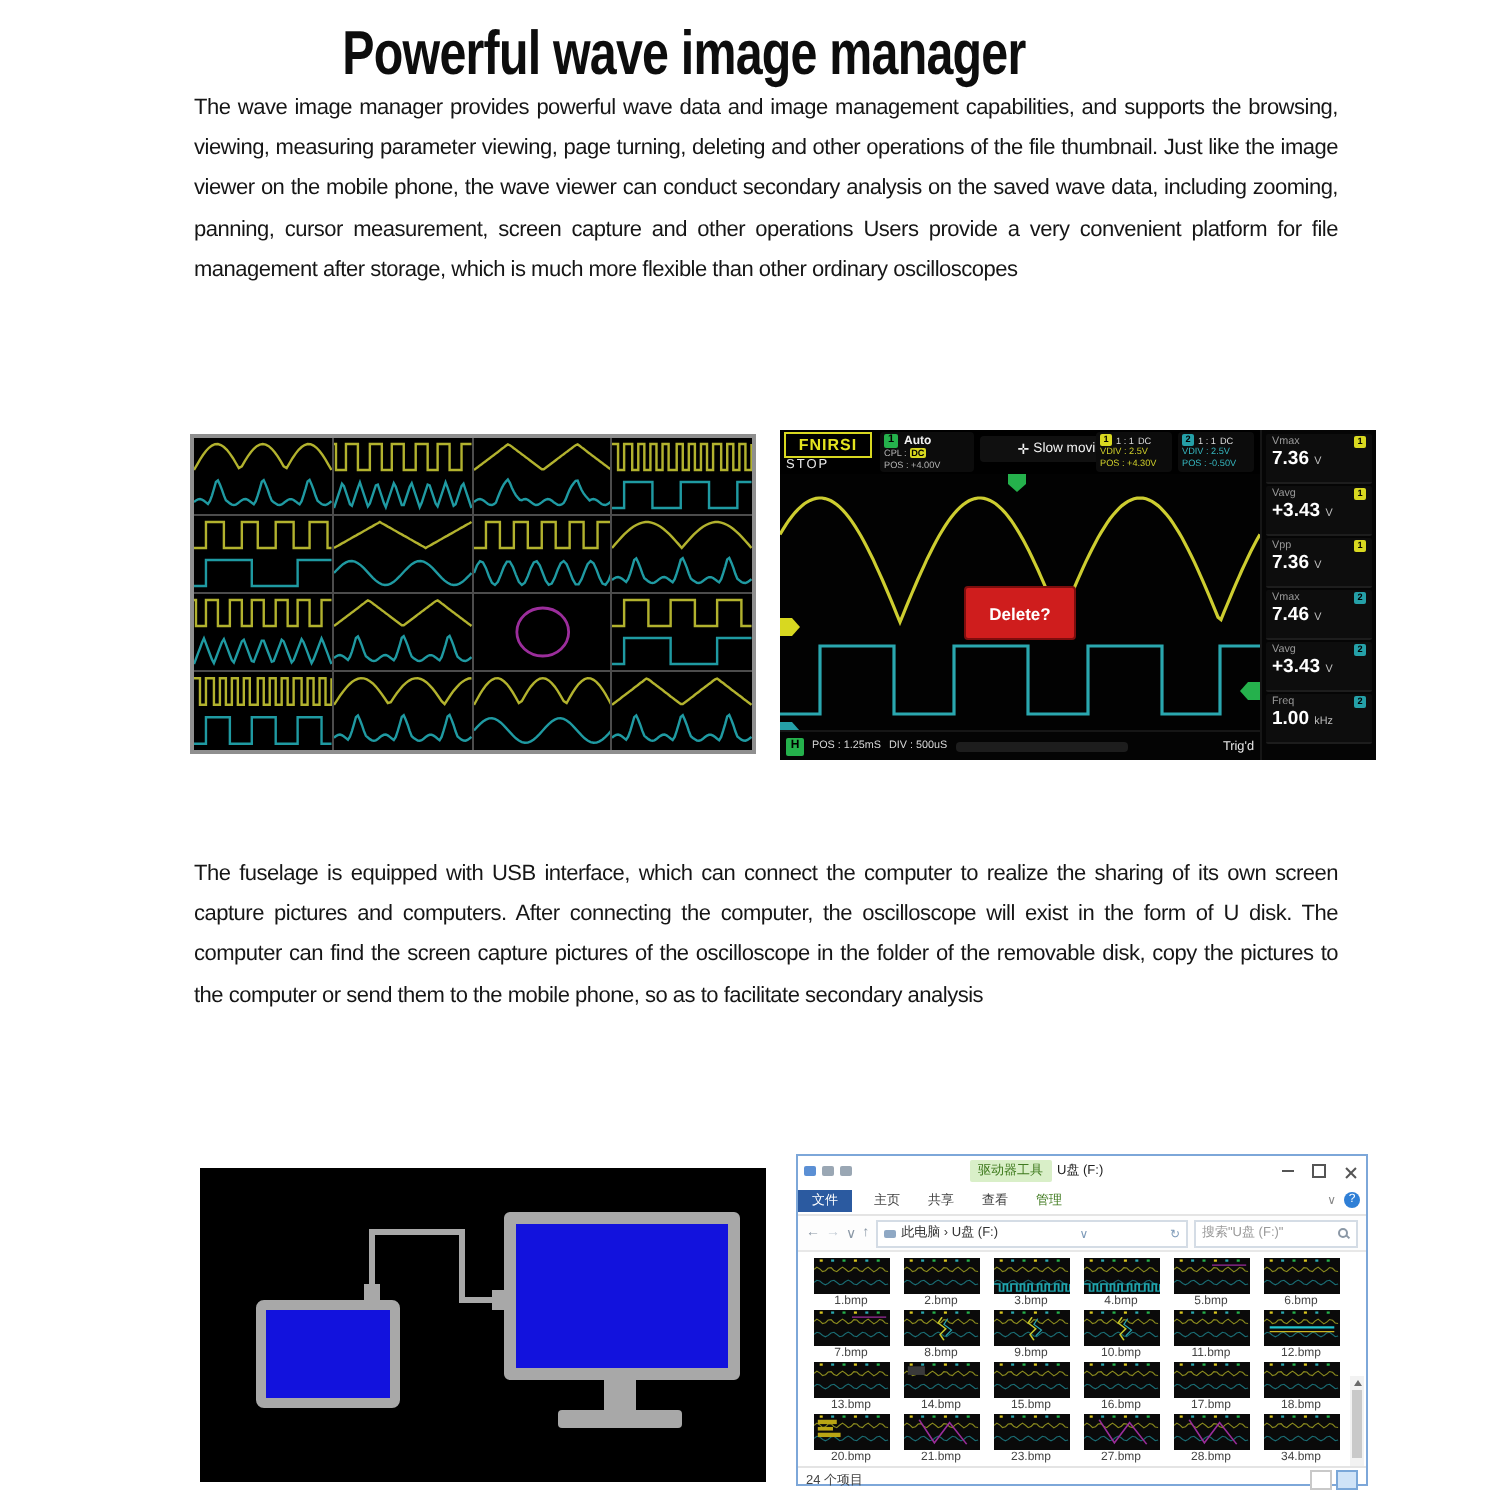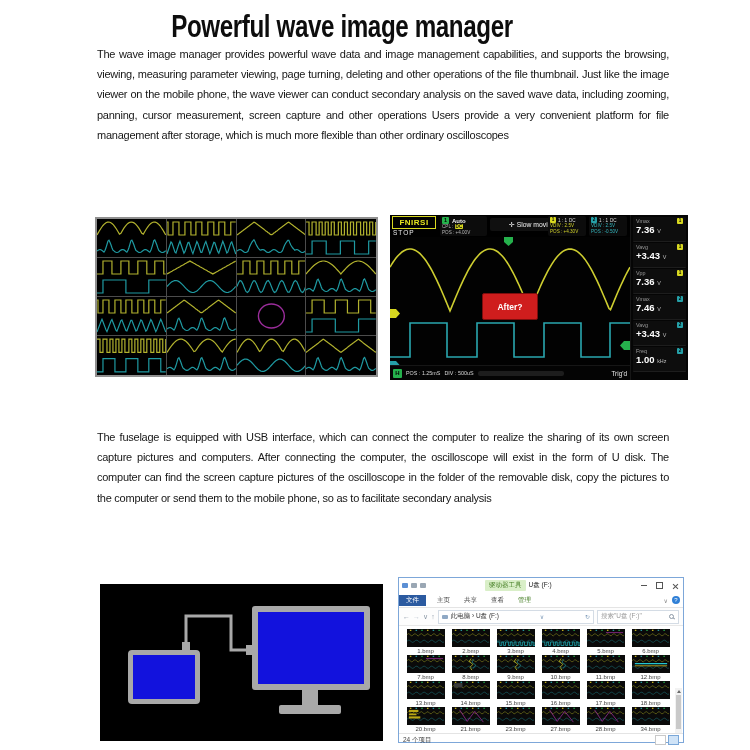--- a/index.html
+++ b/index.html
@@ -254,21 +254,21 @@
 
     <div class="abs scope-main">
       <svg id="scopewaves" viewBox="0 0 240 128" preserveAspectRatio="none" style="position:absolute;left:0;top:0;width:240px;height:128px;">
           <polyline points="0,30.2 1.5,27.7 3,25.3 4.5,23.1 6,21.1 7.5,19.3 9,17.7 10.5,16.3 12,15.0 13.5,14.0 15,13.2 16.5,12.6 18,12.2 19.5,12.0 21,12.0 22.5,12.3 24,12.8 25.5,13.4 27,14.3 28.5,15.4 30,16.7 31.5,18.2 33,19.9 34.5,21.8 36,23.8 37.5,26.1 39,28.5 40.5,31.0 42,33.7 43.5,36.6 45,39.6 46.5,42.6 48,45.9 49.5,49.2 51,52.5 52.5,56.0 54,59.5 55.5,63.1 57,66.7 58.5,70.4 60,74.0 61.5,70.4 63,66.7 64.5,63.1 66,59.5 67.5,56.0 69,52.5 70.5,49.2 72,45.9 73.5,42.6 75,39.6 76.5,36.6 78,33.7 79.5,31.0 81,28.5 82.5,26.1 84,23.8 85.5,21.8 87,19.9 88.5,18.2 90,16.7 91.5,15.4 93,14.3 94.5,13.4 96,12.8 97.5,12.3 99,12.0 100.5,12.0 102,12.2 103.5,12.6 105,13.2 106.5,14.0 108,15.0 109.5,16.3 111,17.7 112.5,19.3 114,21.1 115.5,23.1 117,25.3 118.5,27.7 120,30.2 121.5,32.8 123,35.6 124.5,38.5 126,41.6 127.5,44.8 129,48.0 130.5,51.4 132,54.8 133.5,58.3 135,61.9 136.5,65.5 138,69.1 139.5,72.8 141,71.6 142.5,67.9 144,64.3 145.5,60.7 147,57.2 148.5,53.7 150,50.3 151.5,46.9 153,43.7 154.5,40.6 156,37.6 157.5,34.7 159,31.9 160.5,29.3 162,26.9 163.5,24.6 165,22.4 166.5,20.5 168,18.8 169.5,17.2 171,15.8 172.5,14.7 174,13.7 175.5,13.0 177,12.4 178.5,12.1 180,12.0 181.5,12.1 183,12.4 184.5,13.0 186,13.7 187.5,14.7 189,15.8 190.5,17.2 192,18.8 193.5,20.5 195,22.4 196.5,24.6 198,26.9 199.5,29.3 201,31.9 202.5,34.7 204,37.6 205.5,40.6 207,43.7 208.5,46.9 210,50.3 211.5,53.7 213,57.2 214.5,60.7 216,64.3 217.5,67.9 219,71.6 220.5,72.8 222,69.1 223.5,65.5 225,61.9 226.5,58.3 228,54.8 229.5,51.4 231,48.0 232.5,44.8 234,41.6 235.5,38.5 237,35.6 238.5,32.8 240,30.2" fill="none" stroke="#cdcd30" stroke-width="1.6"></polyline>
           <polyline points="0,120 20,120 20,86 57,86 57,120 87,120 87,86 124,86 124,120 154,120 154,86 191,86 191,120 220,120 220,86 240,86" fill="none" stroke="#2aa7af" stroke-width="1.6"></polyline>
         </svg>
       <div class="abs trigmark"></div>
       <div class="abs mark y" style="left:0;top:72px;"></div>
       <div class="abs mark c" style="left:0;top:124px;"></div>
       <div class="abs mark g" style="left:230px;top:104px;"></div>
-      <div class="abs delbtn">After?</div>
+      <div class="abs delbtn">Delete?</div>
     </div>
 
     <div class="abs scope-bot">
       <span class="hchip">H</span>
       <span class="bottxt">POS : 1.25mS</span>
       <span class="bottxt">DIV : 500uS</span>
       <span class="slider"></span>
       <span class="trigd">Trig'd</span>
     </div>
 

